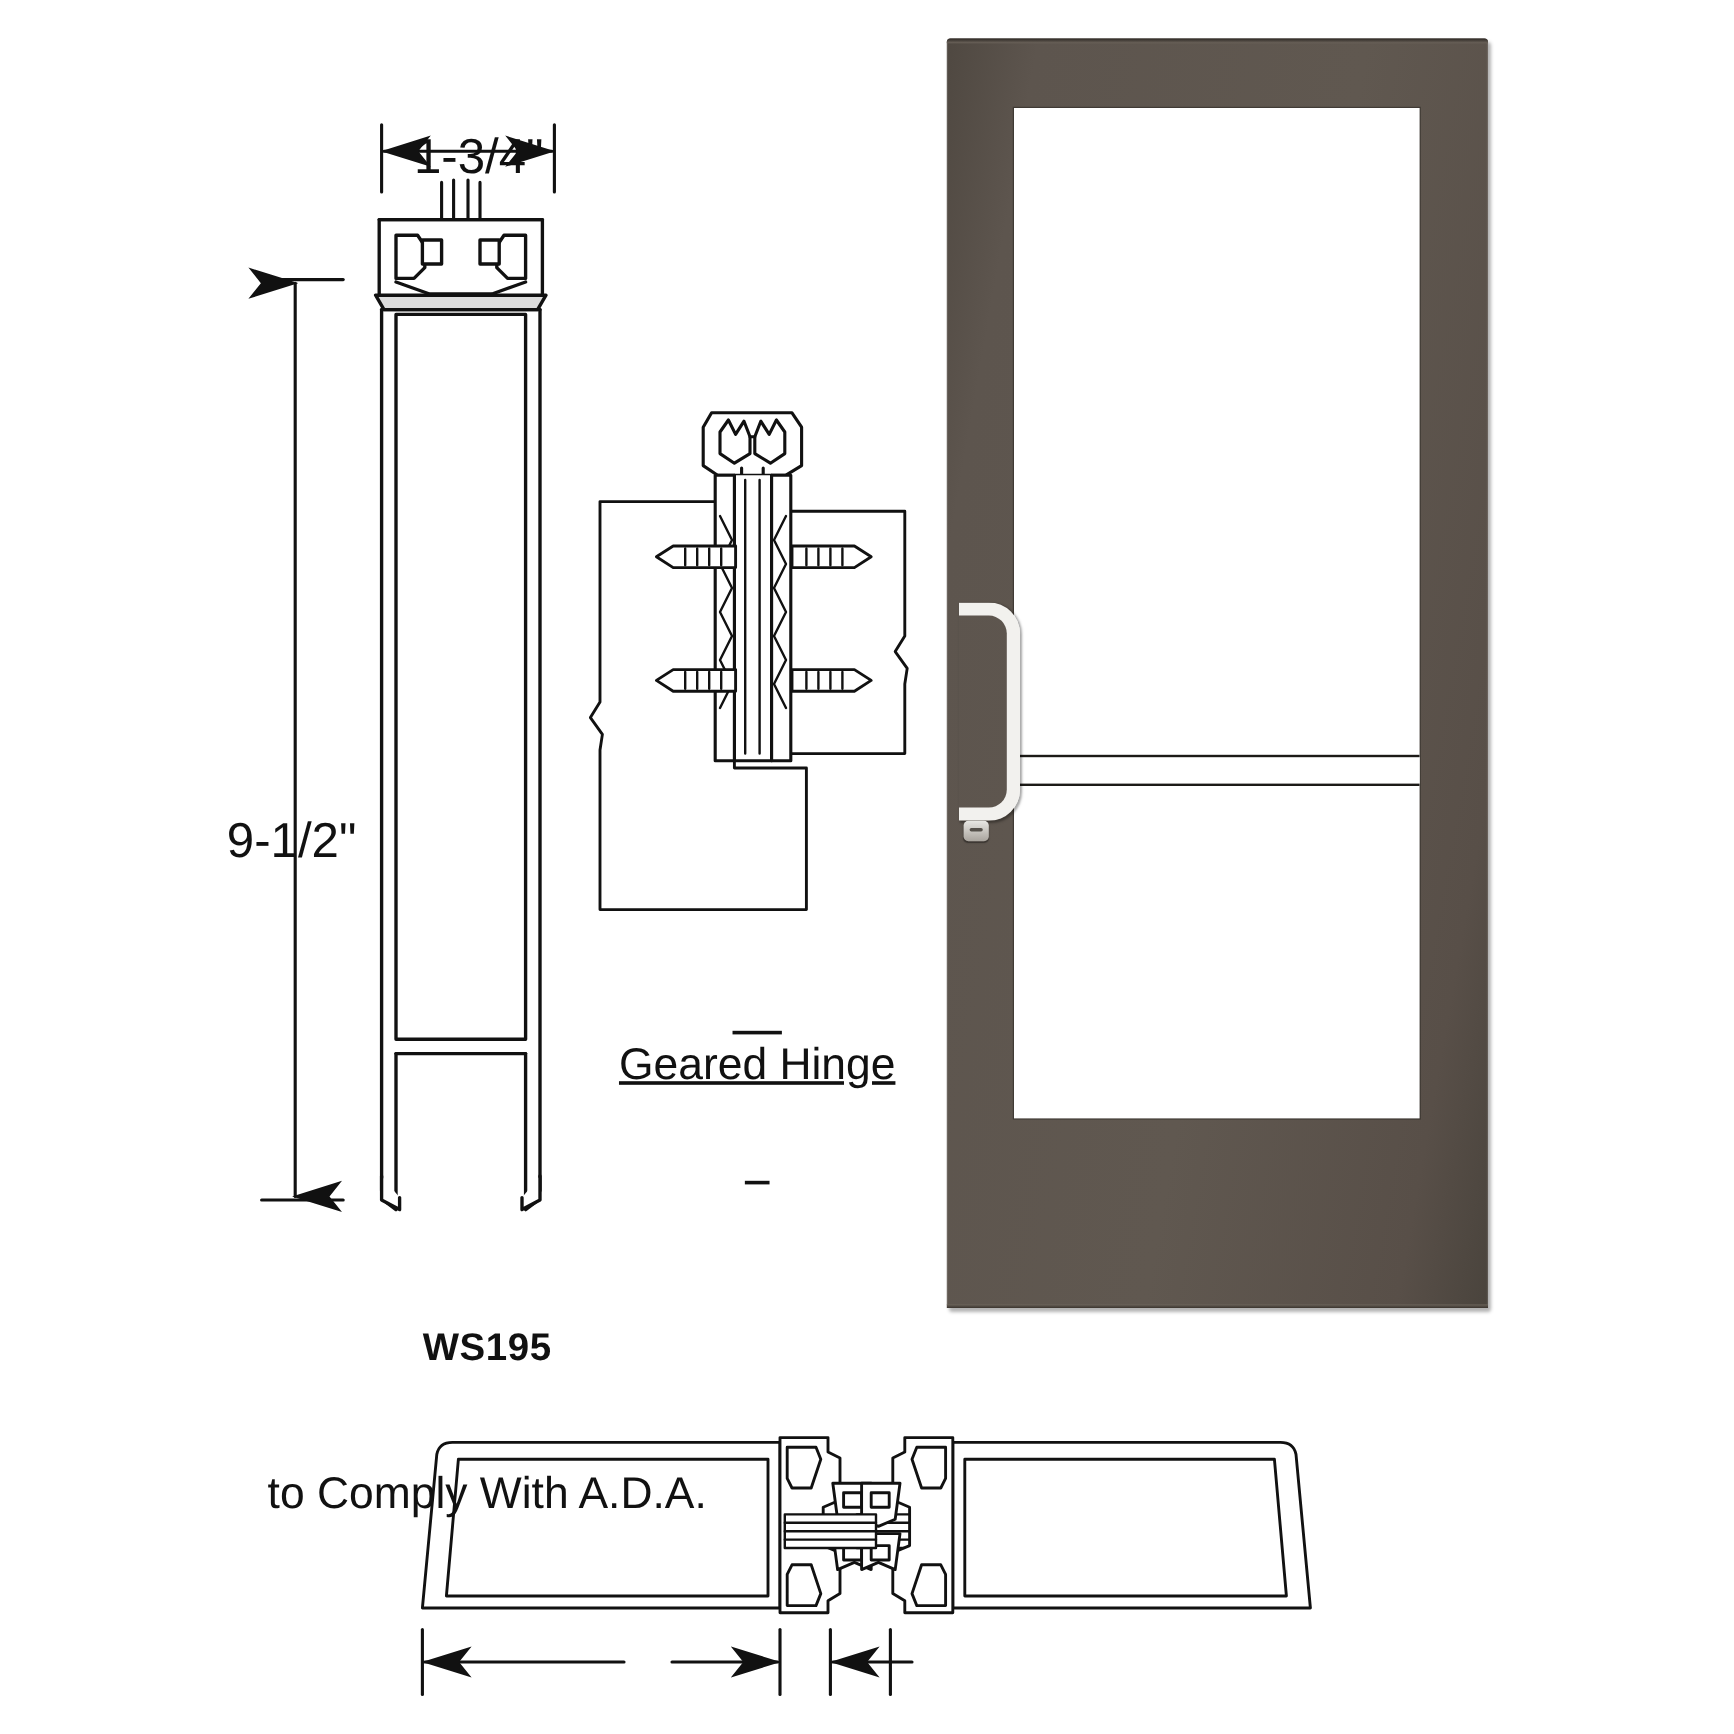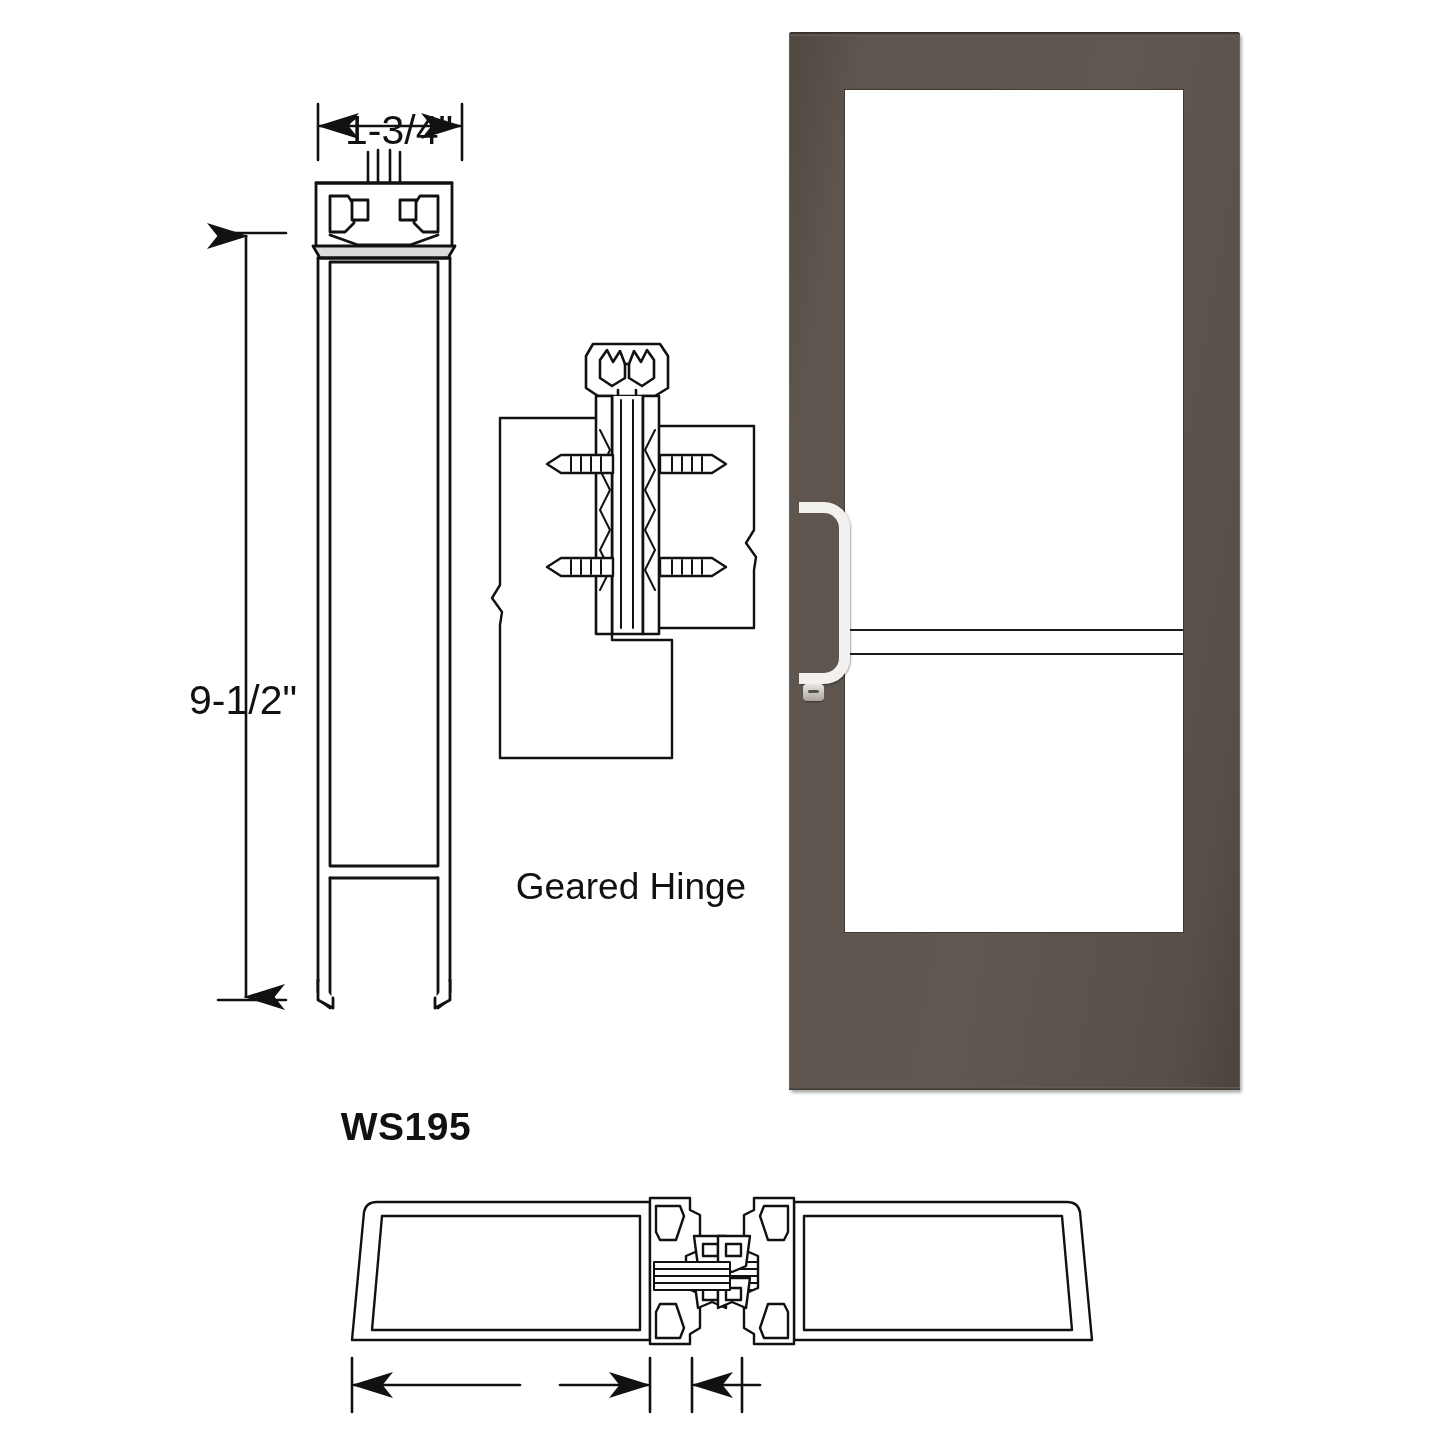--- a/index.html
+++ b/index.html
@@ -6,23 +6,23 @@
   body{width:1445px;height:1445px;position:relative;overflow:hidden;
        font-family:"Liberation Sans", sans-serif;color:#000;}
   .stage{position:absolute;inset:0;width:1445px;height:1445px;}
   svg{position:absolute;left:0;top:0;width:1445px;height:1445px;}
   .txt{position:absolute;text-align:center;line-height:1.12;color:#111;
        font-family:"Liberation Sans", sans-serif;white-space:pre;}
 
   
   #dim-top-wrap{left:264px;top:16px;width:270px;font-size:41px;}
   #dim-left-wrap{left:118px;top:586px;width:250px;font-size:41px;}
-  #hinge-label-wrap{left:506px;top:783px;width:250px;font-size:37px;}
+  #hinge-label-wrap{left:506px;top:783px;width:250px;font-size:37px;text-decoration:underline;}
   #rail-label-wrap{left:206px;top:1022px;width:400px;font-size:37px;}
-  #rail-label-wrap .code{font-weight:bold;font-size:39px;letter-spacing:.5px;}
+  #rail-label-wrap .code{font-weight:bold;font-size:32px;letter-spacing:.5px;}
   #dim-b1-wrap{left:400px;top:1361px;width:230px;font-size:40px;}
   #dim-b2-wrap{left:700px;top:1361px;width:230px;font-size:40px;}
 
   .l2{display:block;}
 
   
   #door{
     position:absolute;left:789px;top:32px;width:451px;height:1058px;
     border-radius:3px;
     background:linear-gradient(100deg,#4f4841 0%,#5d554e 12%,#605850 55%,#584f48 88%,#4a443d 100%);
@@ -219,20 +219,21 @@
   <div class="txt" id="dim-left-wrap">
     <span class="l2">9-1/2"</span>
   </div>
 
   <div class="txt" id="hinge-label-wrap">
     <span class="l2">Geared Hinge</span>
   </div>
 
   <div class="txt" id="rail-label-wrap">
     <span class="l2 code">WS195</span>
+    <span class="l2">to Comply With A.D.A.</span>
   </div>
 
   <div class="txt" id="dim-b1-wrap">
     
     
   </div>
 
   <div class="txt" id="dim-b2-wrap">
     
     

